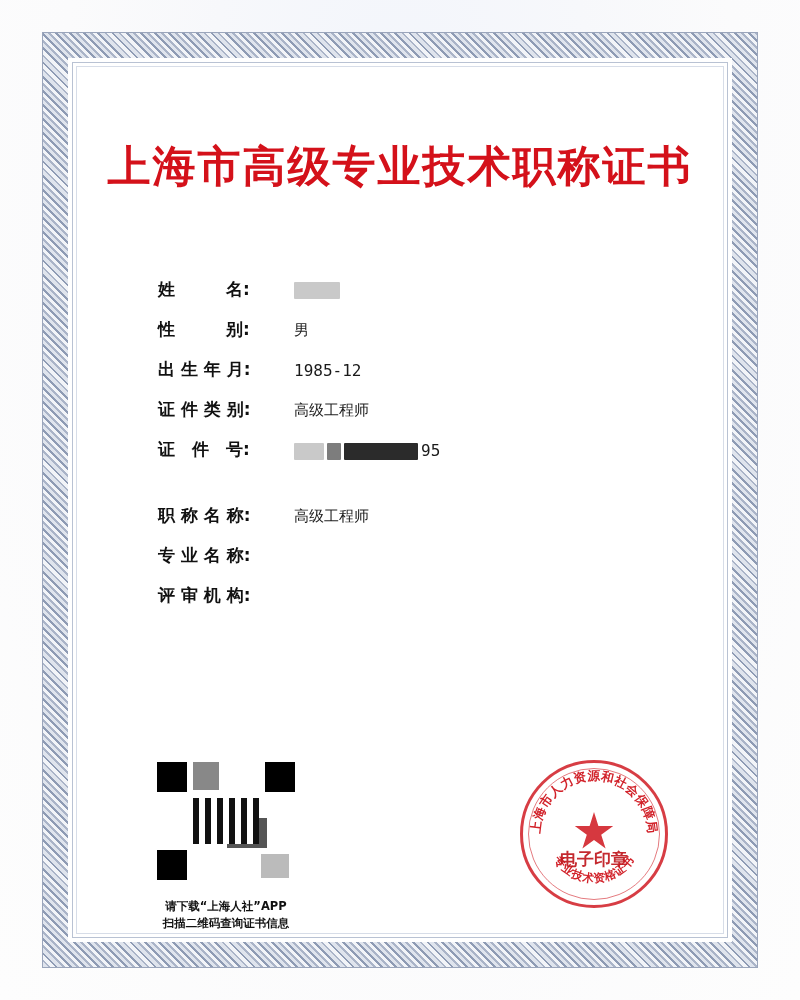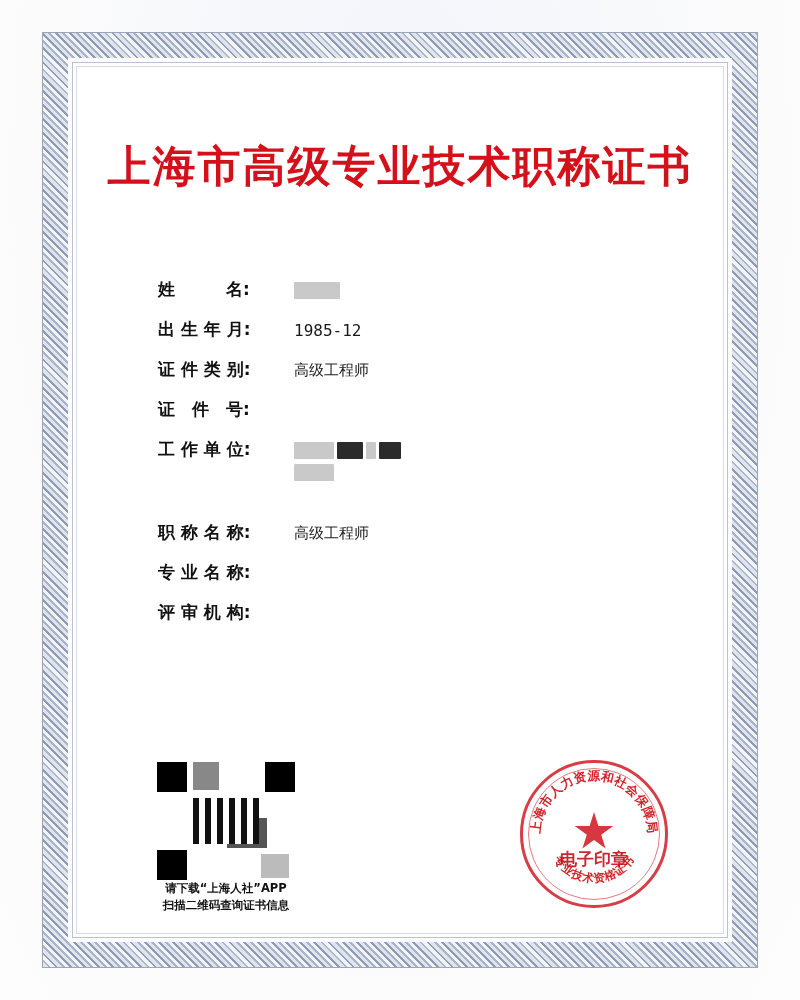--- a/index.html
+++ b/index.html
@@ -195,21 +195,21 @@
       linear-gradient(#fff 0 0) 6px 94px/18px 18px no-repeat,
       linear-gradient(#000 0 0) 10px 98px/10px 10px no-repeat,
       repeating-linear-gradient(90deg,#111 0 6px,#fff 6px 12px) 36px 36px/66px 46px no-repeat,
       repeating-linear-gradient(0deg,#333 0 5px,#fff 5px 11px) 40px 40px/30px 40px no-repeat,
       linear-gradient(#888 0 0) 36px 0/26px 28px no-repeat,
       linear-gradient(#555 0 0) 70px 56px/40px 30px no-repeat,
       linear-gradient(#bbb 0 0) 104px 92px/28px 24px no-repeat,
       #ffffff;
   }
   .qr-caption {
-    margin-top: 0;
+    margin-top: 18px;
     font-family: "DejaVu Sans", "Liberation Sans", sans-serif;
     font-size: 11.5px;
     font-weight: bold;
     color: #111;
     line-height: 1.5;
   }
 
   
   .seal {
     position: absolute;
@@ -281,42 +281,42 @@
     <div class="fields">
 
       <div>
         <div class="field-row">
           <div class="field-label">姓　　　名:</div>
           <div class="field-value">
             <span class="redact r-light" style="width:46px"></span>
           </div>
         </div>
 
+        <div class="field-row">
+          <div class="field-label">性　　　别:</div>
+          <div class="field-value">男</div>
+        </div>
 
         <div class="field-row">
           <div class="field-label">出 生 年 月:</div>
           <div class="field-value mono">1985-12</div>
         </div>
 
         <div class="field-row">
           <div class="field-label">证 件 类 别:</div>
           <div class="field-value">高级工程师</div>
         </div>
 
         <div class="field-row">
           <div class="field-label">证　件　号:</div>
-        </div>
-
-        <div class="field-row">
-          <div class="field-label">工 作 单 位:</div>
-          <div class="field-value">
-            <span class="redact r-light" style="width:40px"></span><span class="redact r-dark" style="width:26px"></span><span class="redact r-light" style="width:10px"></span><span class="redact r-dark" style="width:22px"></span><br>
-            <span class="redact r-light" style="width:40px;margin-top:4px"></span>
+          <div class="field-value mono">
+            <span class="redact r-light" style="width:30px"></span><span class="redact r-mid" style="width:14px"></span><span class="redact r-dark" style="width:74px"></span><span>95</span>
           </div>
         </div>
+
       </div>
 
       <div class="group-gap"></div>
 
       <div>
         <div class="field-row">
           <div class="field-label">职 称 名 称:</div>
           <div class="field-value">高级工程师</div>
         </div>
         <div class="field-row">

